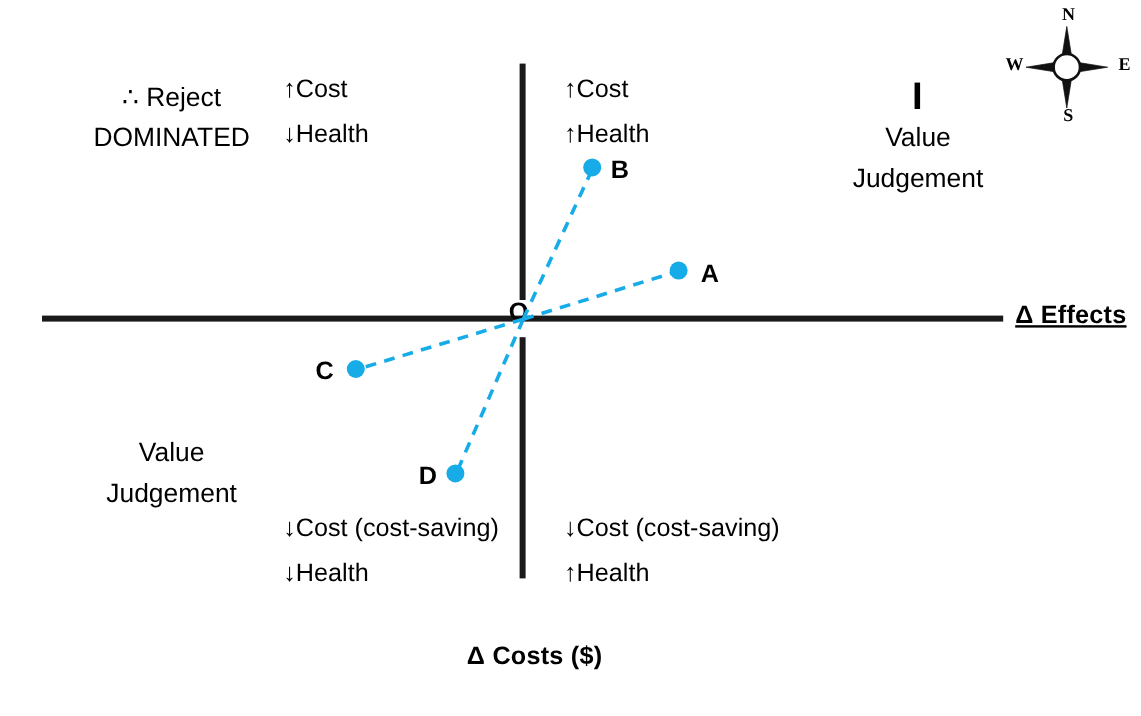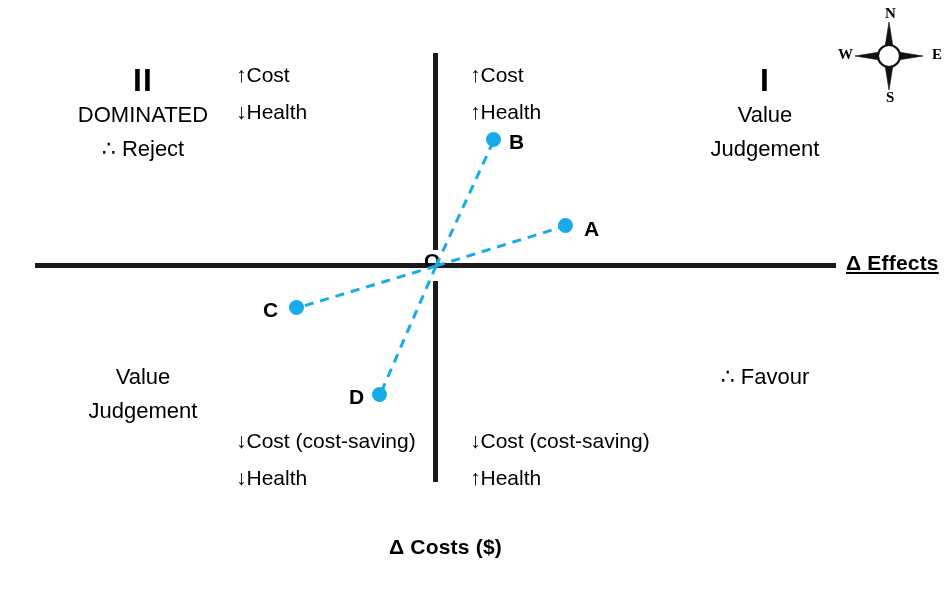--- a/index.html
+++ b/index.html
@@ -138,23 +138,22 @@
   <svg class="lines" width="951" height="597">
     <g stroke="#17ACE8" stroke-width="3" stroke-dasharray="9,7" fill="none" stroke-linecap="butt">
       <line x1="436" y1="266" x2="565" y2="226"></line>
       <line x1="436" y1="266" x2="494" y2="140"></line>
       <line x1="436" y1="266" x2="297" y2="308"></line>
       <line x1="436" y1="266" x2="380" y2="395"></line>
     </g>
   </svg>
 
   <div class="quad q2">
-    <div class="quad-numeral">II</div>
+    <div class="quad-line">∴ Reject</div>
     <div class="quad-line">DOMINATED</div>
-    <div class="quad-line">∴ Reject</div>
   </div>
   <div class="ann ann-q2">
     <div>↑Cost</div>
     <div>↓Health</div>
   </div>
 
   <div class="quad q1">
     <div class="quad-numeral">I</div>
     <div class="quad-line">Value</div>
     <div class="quad-line">Judgement</div>
@@ -167,21 +166,20 @@
   <div class="quad q3">
     <div class="quad-line">Value</div>
     <div class="quad-line">Judgement</div>
   </div>
   <div class="ann ann-q3">
     <div>↓Cost (cost-saving)</div>
     <div>↓Health</div>
   </div>
 
   <div class="quad q4">
-    <div class="quad-line">∴ Favour</div>
   </div>
   <div class="ann ann-q4">
     <div>↓Cost (cost-saving)</div>
     <div>↑Health</div>
   </div>
 
   <div class="pt" style="left: 557.5px; top: 217.5px; background: rgb(23, 172, 232);"></div>
   <div class="pt-label" style="left: 584px; top: 218px;">A</div>
 
   <div class="pt" style="left: 485.5px; top: 131.5px; background: rgb(23, 172, 232);"></div>

